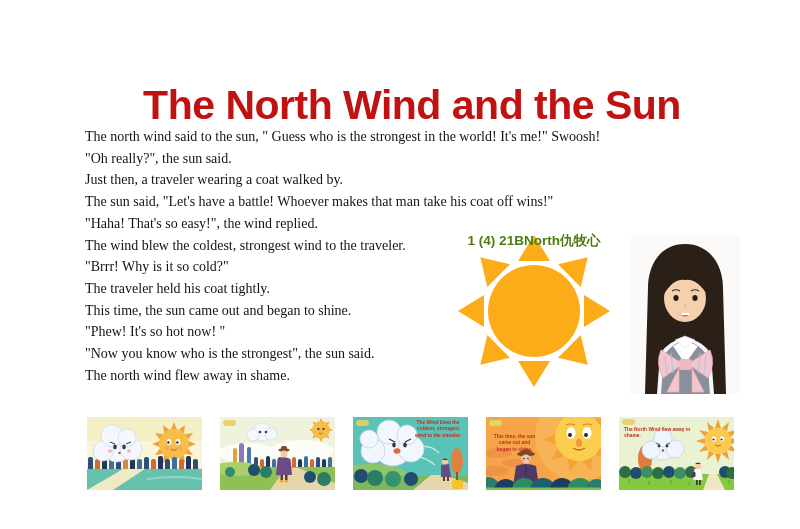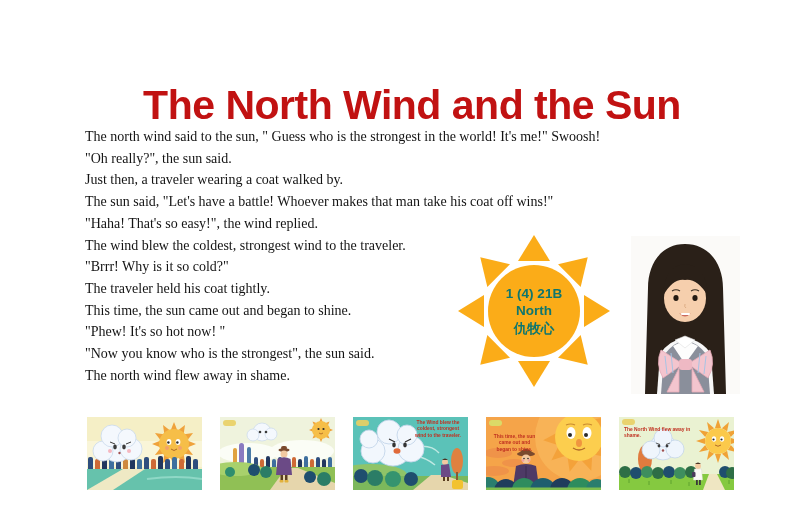--- a/index.html
+++ b/index.html
@@ -7,23 +7,23 @@
         font-family:"Liberation Serif", serif;}
   .title{position:absolute;top:70px;left:0;width:100%;margin:12px;text-align:center;
          font-family:"Liberation Sans", sans-serif;font-weight:bold;font-size:41px;
          color:#C11212;letter-spacing:-0.5px;}
   .story{position:absolute;left:85px;top:126px;width:650px;color:#131313;
          font-size:14px;line-height:21.7px;}
   .story p{margin:0;white-space:nowrap;}
   
   .sun-badge{position:absolute;left:457px;top:232px;width:154px;height:158px;}
   .sun-badge svg{position:absolute;inset:0;display:block;}
-  .sun-badge .label{position:absolute;inset:0;display:flex;flex-direction:column;
-         align-items:center;justify-content:center;text-align:center;
-         font-family:"Liberation Sans", sans-serif;font-weight:bold;color:#0f766e;
+  .sun-badge .label{position:absolute;inset:0;display:flex;flex-direction:row;
+         align-items:flex-start;justify-content:center;text-align:center;
+         font-family:"Liberation Sans", sans-serif;font-weight:bold;color:#4d7c0f;
          font-size:13.5px;line-height:17.5px;}
   
   .photo{position:absolute;left:631px;top:236px;width:109px;height:158px;}
   .photo svg{display:block;width:100%;height:100%;}
   
   .thumbs{position:absolute;left:87px;top:417px;display:flex;gap:18px;}
   .thumb{position:relative;width:115px;height:73px;overflow:hidden;}
   .thumb svg{display:block;width:100%;height:100%;}
   .caption{position:absolute;font-family:"Liberation Sans", sans-serif;font-weight:bold;
            color:#C03020;font-size:4.9px;line-height:1.3;}

